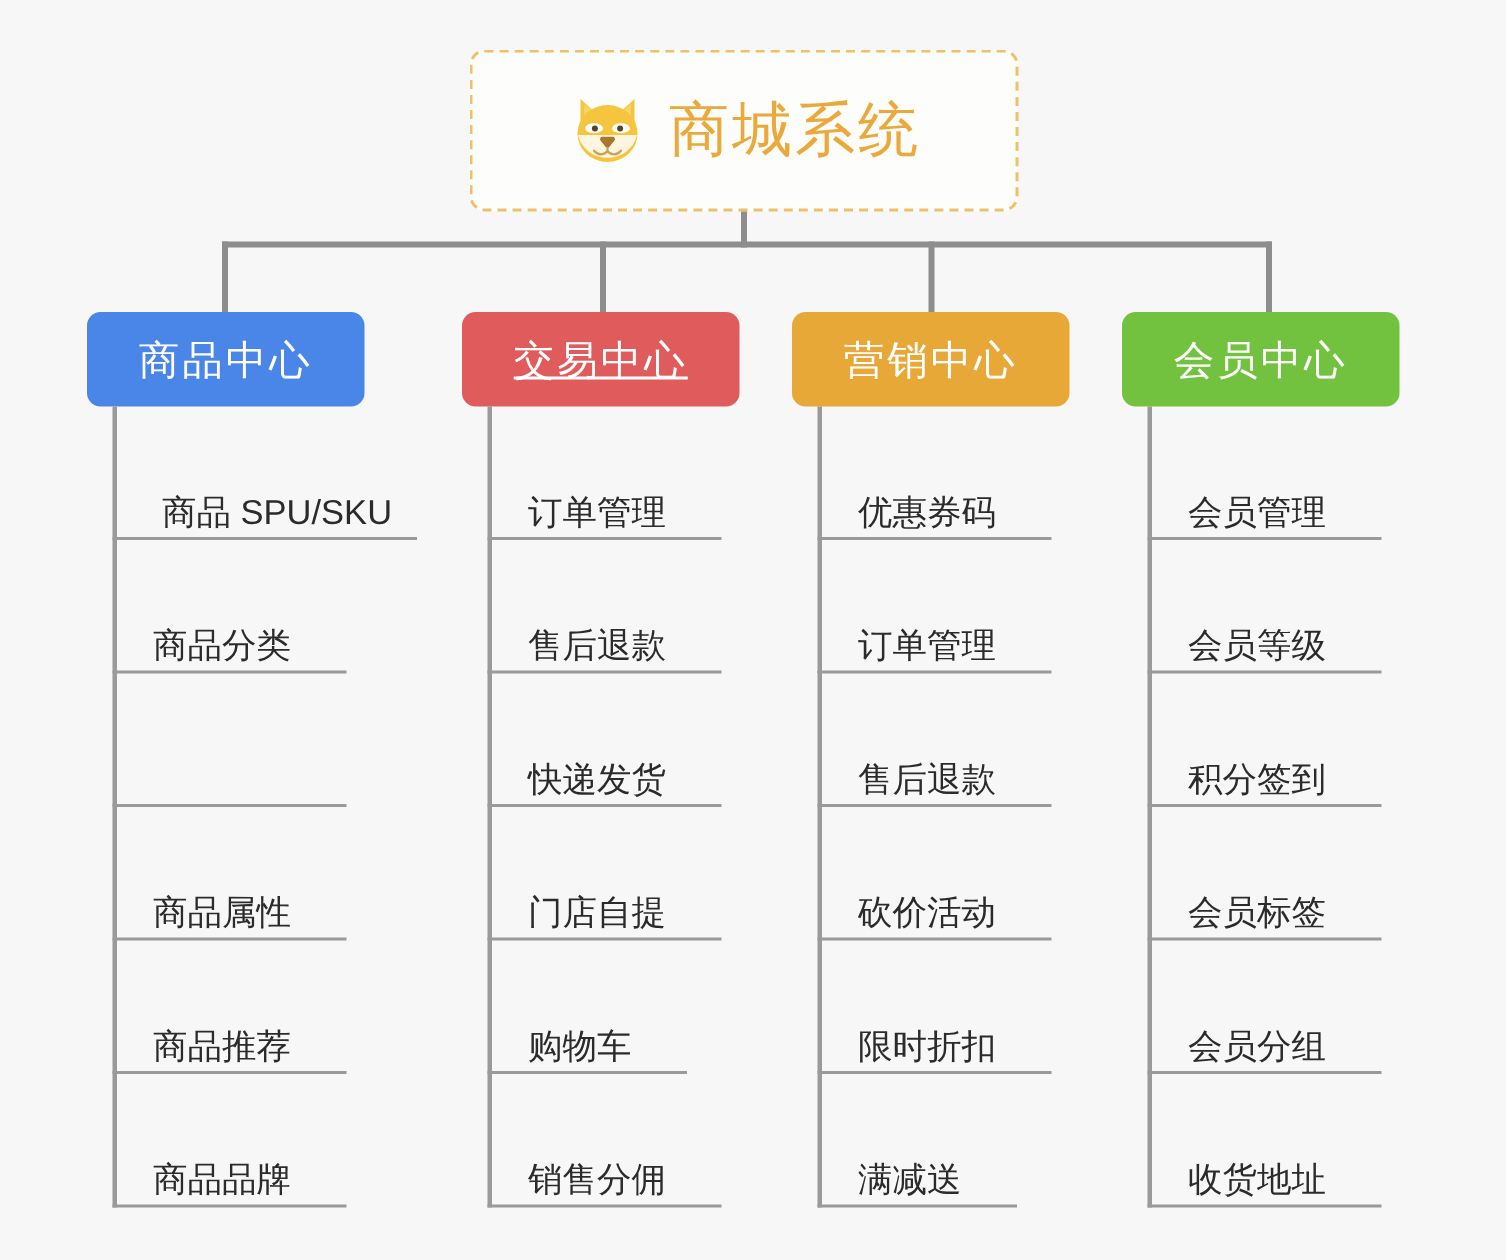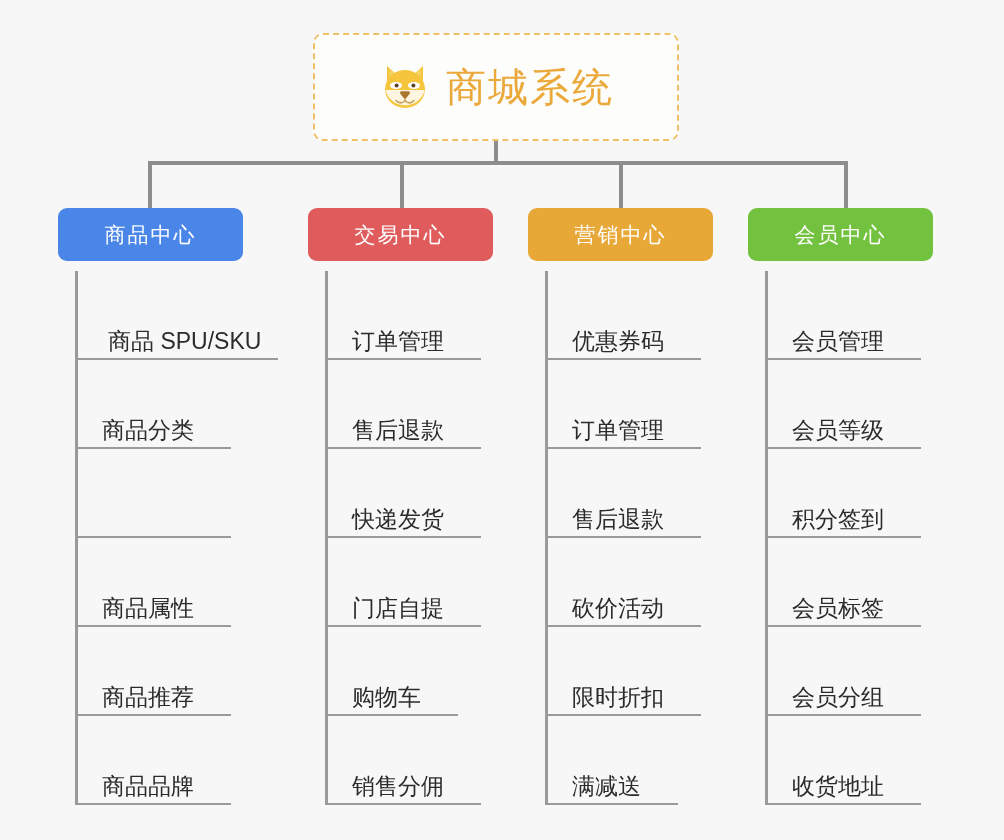--- a/index.html
+++ b/index.html
@@ -73,33 +73,33 @@
     position: absolute;
     top: 208px;
     width: 220px;
   }
   .col-0 { left: 58px;  }
   .col-1 { left: 308px; }
   .col-2 { left: 528px; }
   .col-3 { left: 748px; }
 
   .col-header {
-    height: 53px;
+    height: 63px;
     border-radius: 9px;
     display: flex;
     align-items: center;
     justify-content: center;
     color: #ffffff;
-    font-size: 21px;
+    font-size: 27px;
     letter-spacing: 2px;
     white-space: nowrap;
     box-sizing: border-box;
   }
   .col-0 .col-header { width: 185px; }
-  .col-1 .col-header { width: 185px; }
+  .col-1 .col-header { width: 185px; text-decoration: underline; }
   .col-2 .col-header { width: 185px; }
   .col-3 .col-header { width: 185px; }
 
   
   .col-spine {
     position: absolute;
     left: 17px;
     top: 63px;
     width: 3px;
     background: #9a9a9a;

